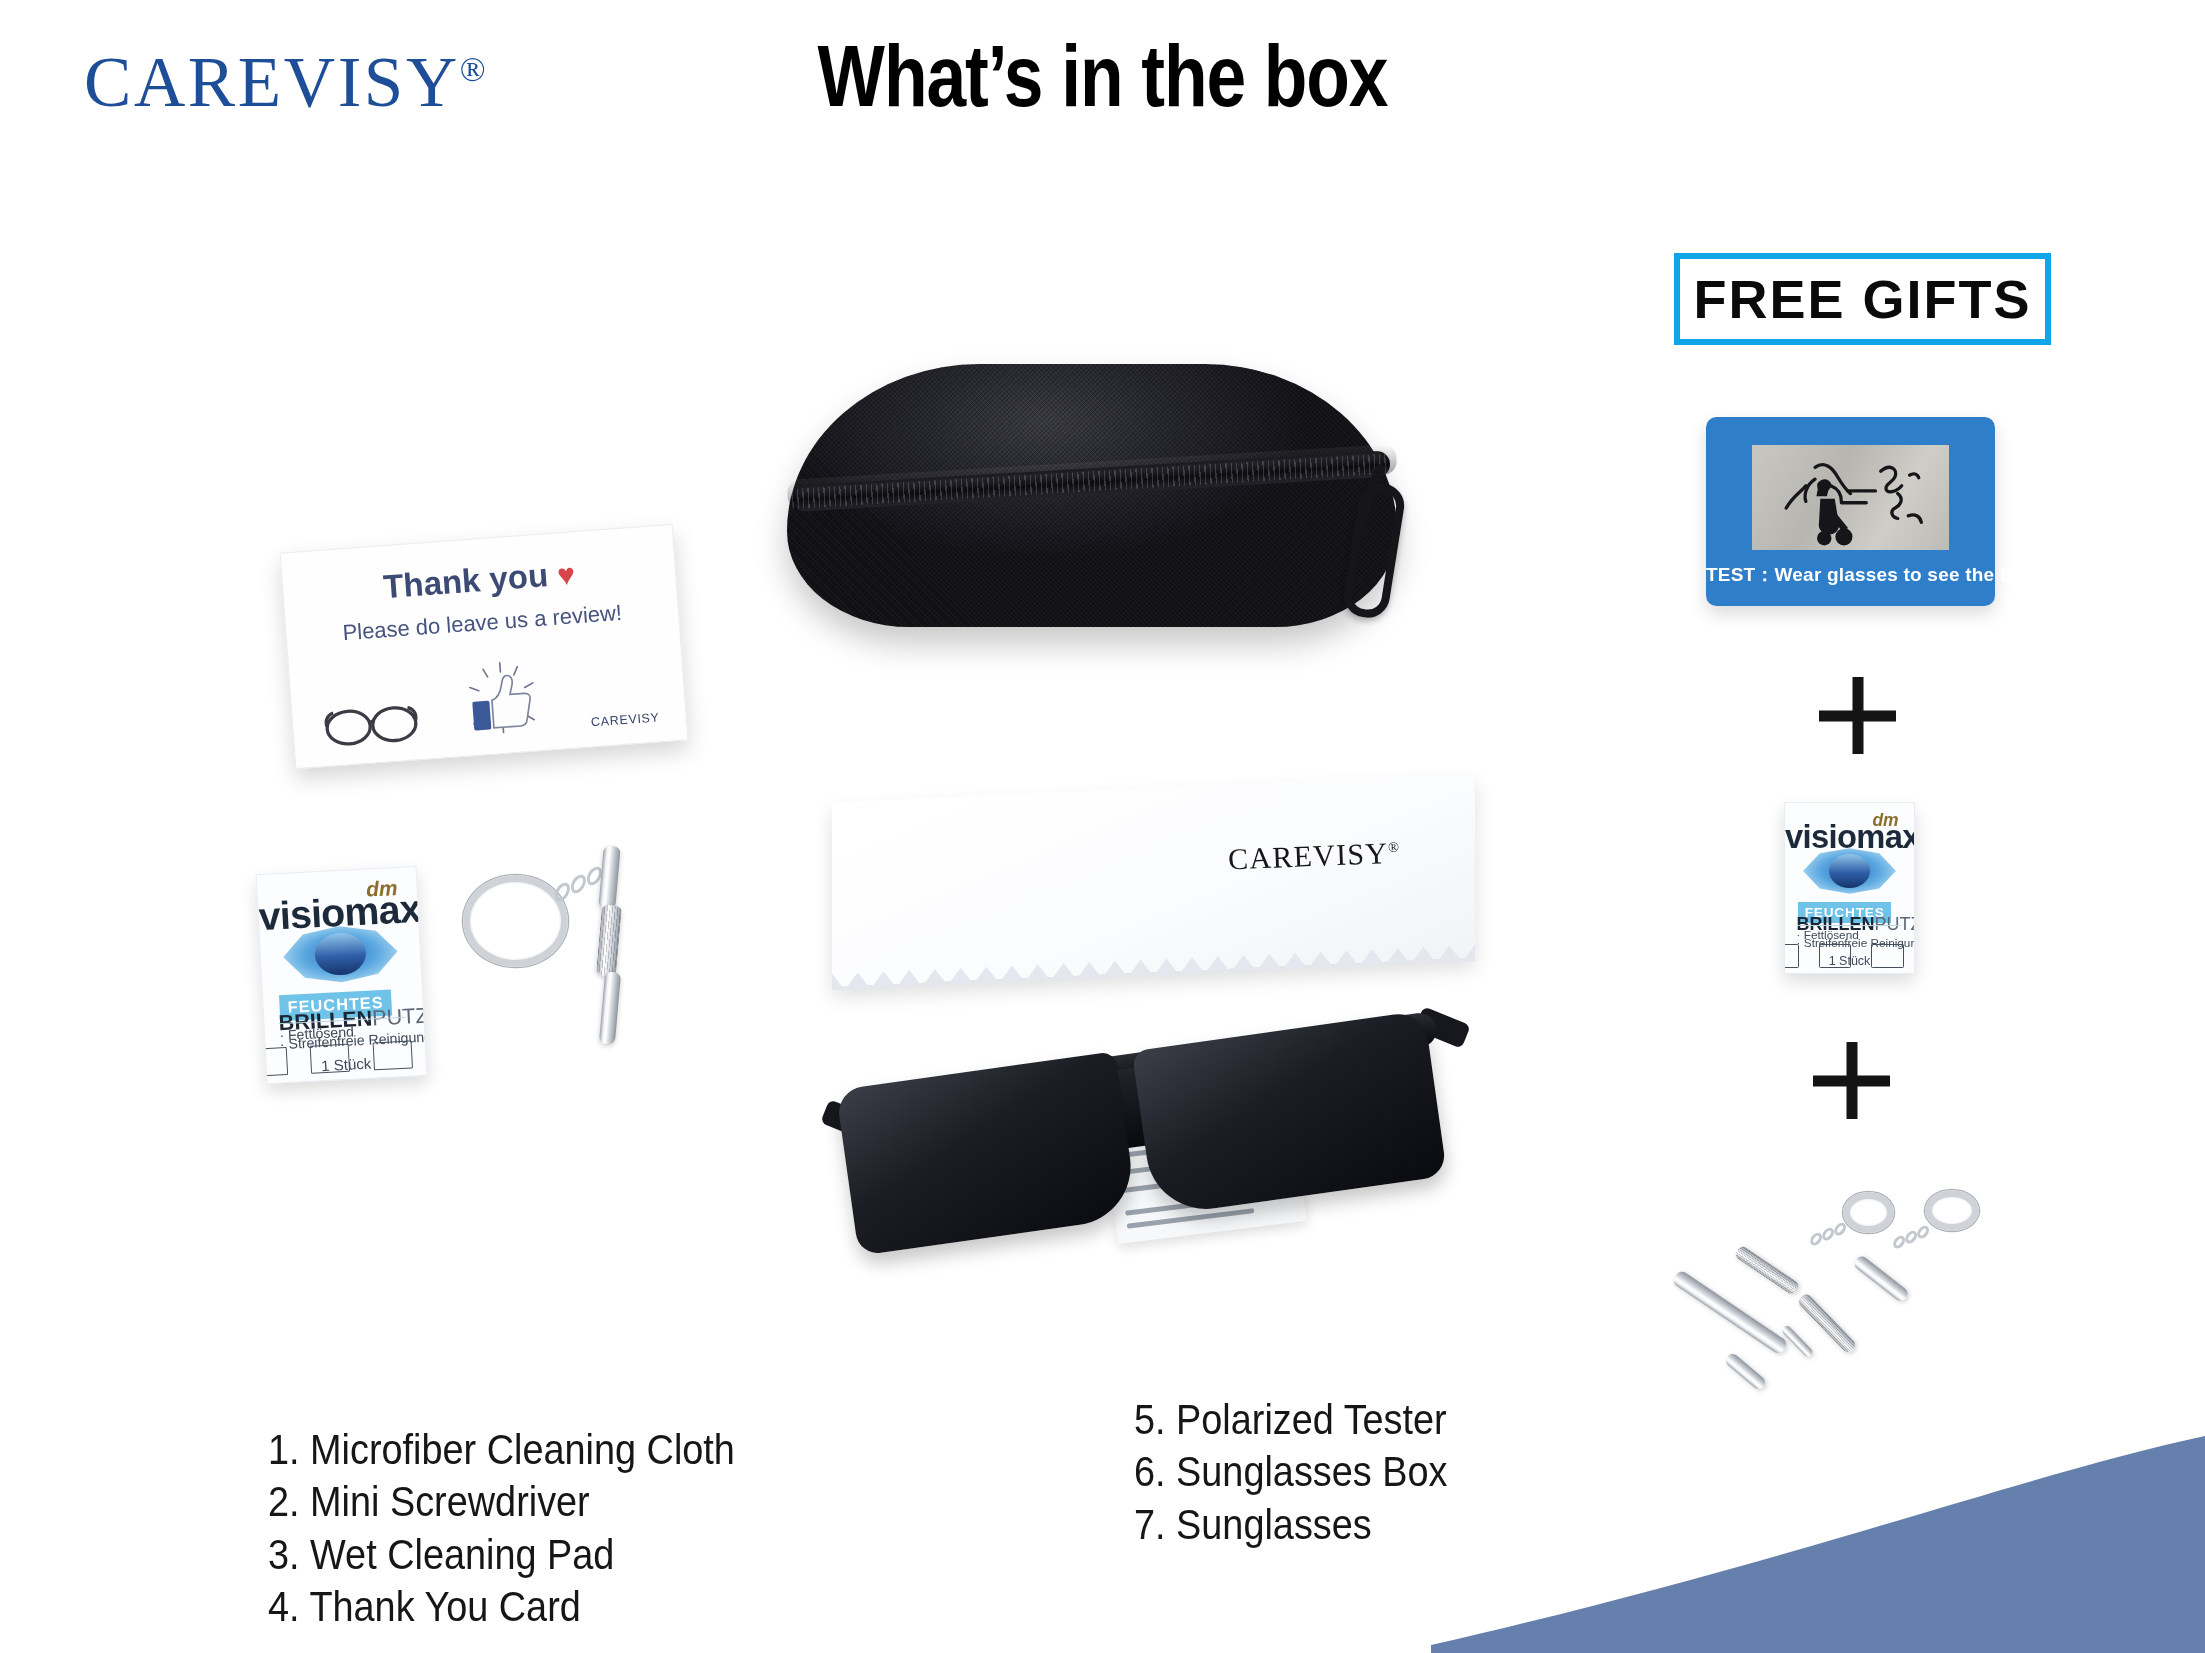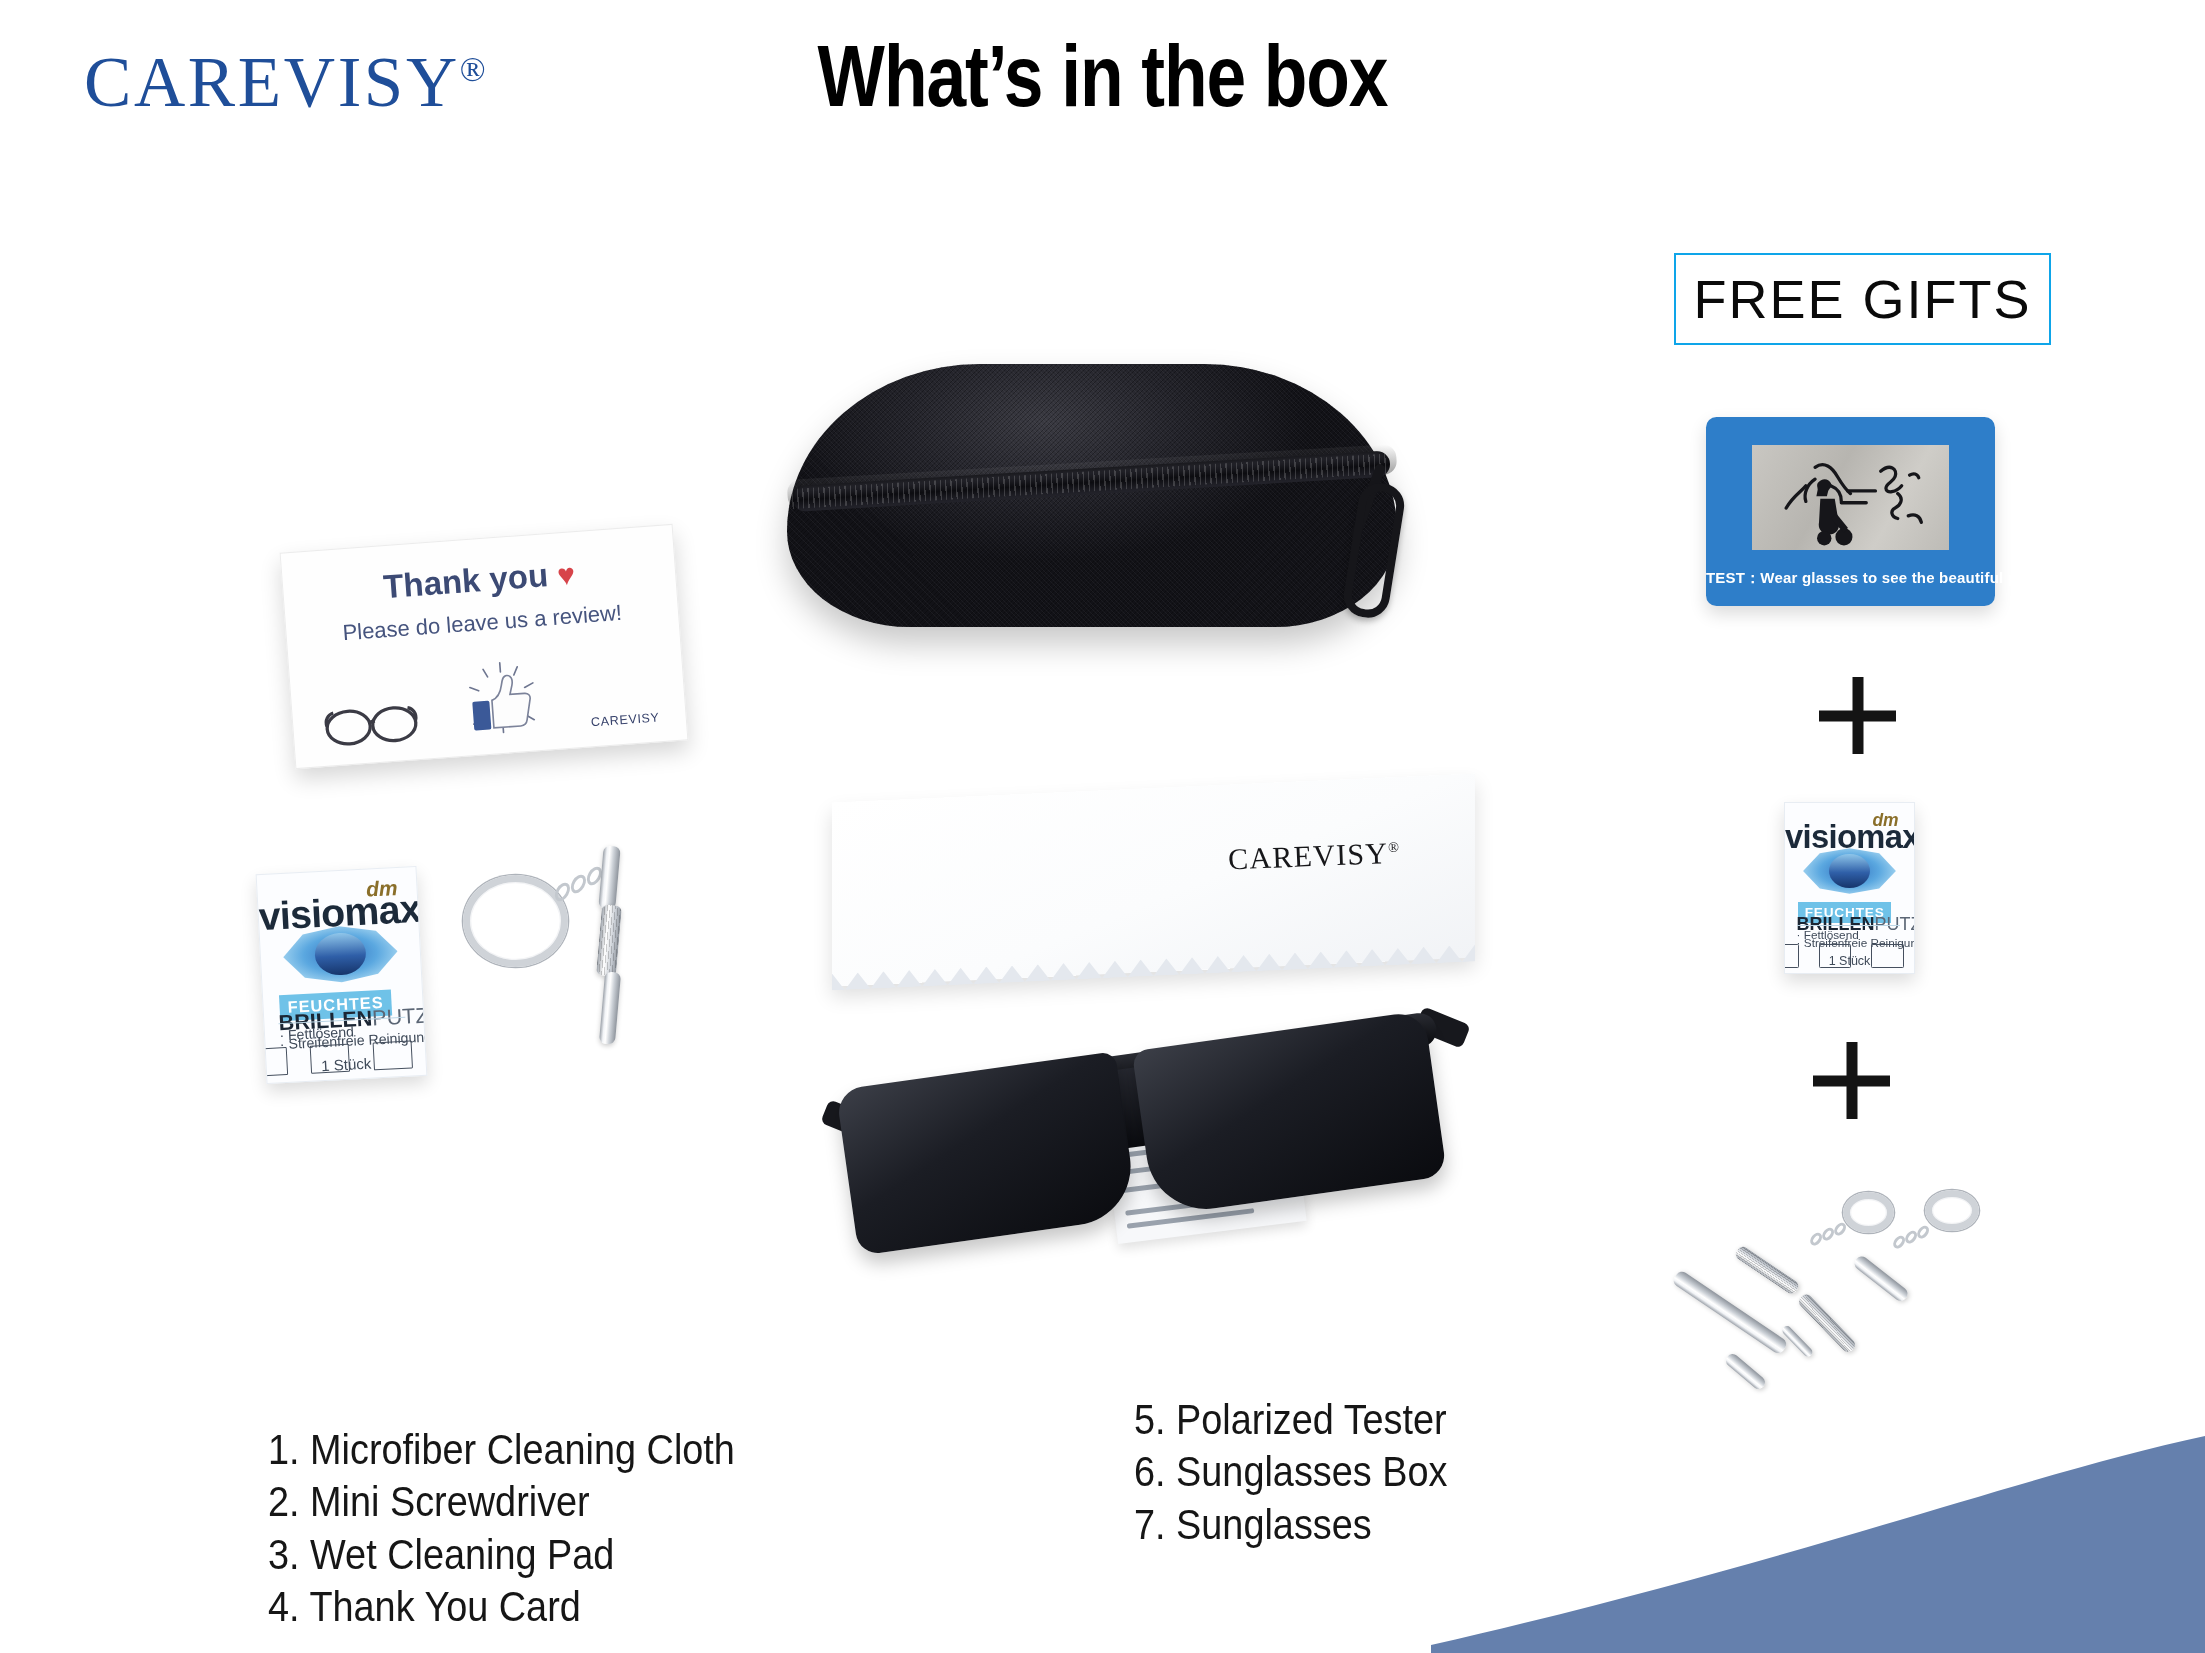--- a/index.html
+++ b/index.html
@@ -22,23 +22,23 @@
     position:absolute; left:0; top:31.5px; width:100%;
     text-align:center; color:#000;
     font-size:87px; font-weight:bold; line-height:1;
     font-stretch:condensed; letter-spacing:-1.3px;
     transform:scaleX(.82); transform-origin:center top;
   }
 
   
   #free-gifts-badge{
     position:absolute; left:1674px; top:253px; width:377px; height:92px;
-    border:2px solid #0ea5e9; background:#fff;
+    border:6px solid #0ea5e9; background:#fff;
     display:flex; align-items:center; justify-content:center;
-    font-size:54px; font-weight:normal; letter-spacing:2px; color:#0a0a0a;
+    font-size:54px; font-weight:bold; letter-spacing:2px; color:#0a0a0a;
   }
 
   
   #bottom-swoosh{
     position:absolute; right:0; bottom:0; width:774px; height:217px;
     overflow:hidden; pointer-events:none;
   }
   #bottom-swoosh svg{ display:block; width:100%; height:100%; }
 
   
@@ -271,21 +271,21 @@
     background:#2e7ec9; border-radius:10.5px; box-shadow:0 7.9px 17px rgba(0,0,0,.14);
   }
   #polarized-tester .window{
     position:absolute; left:46px; top:27.6px; width:197px; height:105px;
     background:linear-gradient(120deg,#c9c7c2 0%,#b7b5b0 40%,#cfcdc8 70%,#bdbbb6 100%);
     overflow:hidden;
   }
   #polarized-tester .window svg{ position:absolute; inset:0; width:100%; height:100%; }
   #polarized-tester .tester-text{
     position:absolute; left:0; bottom:18.4px; width:100%; text-align:center;
-    color:#fff; font-size:15px; font-weight:bold; white-space:nowrap;
+    color:#fff; font-size:19px; font-weight:bold; white-space:nowrap;
     letter-spacing:0.2px;
   }
 
   
   .plus-sign{ position:absolute; width:77px; height:77px; }
   .plus-sign::before, .plus-sign::after{
     content:""; position:absolute; background:#141414;
   }
   .plus-sign::before{ left:50%; top:0; width:11px; height:100%; transform:translateX(-50%); }
   .plus-sign::after{ top:50%; left:0; height:11px; width:100%; transform:translateY(-50%); }

